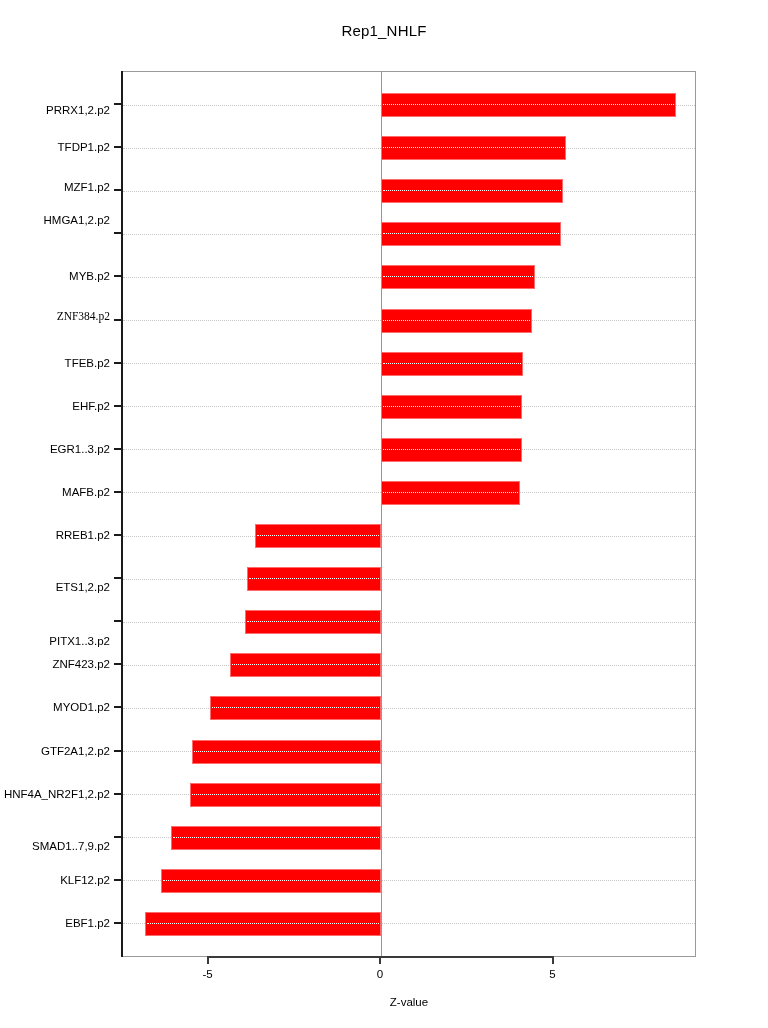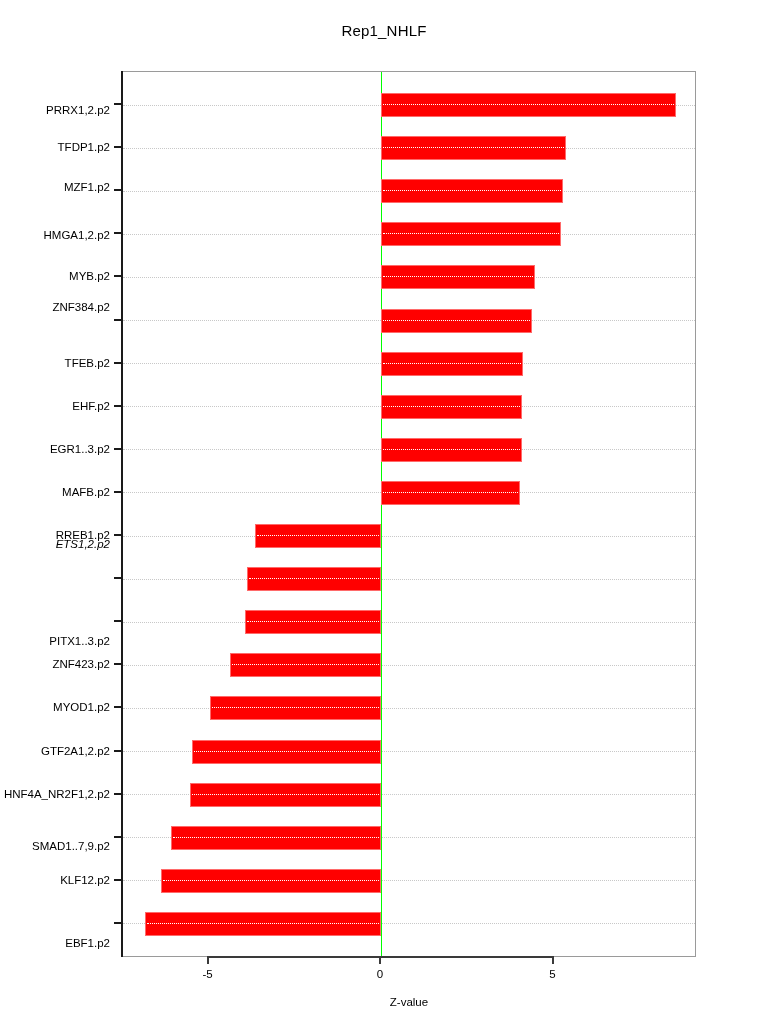--- a/index.html
+++ b/index.html
@@ -241,53 +241,53 @@
 
 <div id="y-axis-line"></div>
 <div id="y-axis-group">
     <div class="y-tick" style="top: 103px;"></div>
     <div class="y-label" style="top: 104px;">PRRX1,2.p2</div>
     <div class="y-tick" style="top: 146.1px;"></div>
     <div class="y-label" style="top: 141.1px;">TFDP1.p2</div>
     <div class="y-tick" style="top: 189.2px;"></div>
     <div class="y-label" style="top: 181px;">MZF1.p2</div>
     <div class="y-tick" style="top: 232.3px;"></div>
-    <div class="y-label" style="top: 229px;">HMGA1,2.p2</div>
+    <div class="y-label" style="top: 214px;">HMGA1,2.p2</div>
     <div class="y-tick" style="top: 275.4px;"></div>
     <div class="y-label" style="top: 270.4px;">MYB.p2</div>
     <div class="y-tick" style="top: 318.5px;"></div>
-    <div class="y-label" style="top: 301px;">ZNF384.p2</div>
+    <div class="y-label" style="top: 310px; font-family: Liberation Serif, serif;">ZNF384.p2</div>
     <div class="y-tick" style="top: 361.6px;"></div>
     <div class="y-label" style="top: 356.6px;">TFEB.p2</div>
     <div class="y-tick" style="top: 404.7px;"></div>
     <div class="y-label" style="top: 399.7px;">EHF.p2</div>
     <div class="y-tick" style="top: 447.8px;"></div>
     <div class="y-label" style="top: 442.8px;">EGR1..3.p2</div>
     <div class="y-tick" style="top: 490.9px;"></div>
     <div class="y-label" style="top: 485.9px;">MAFB.p2</div>
     <div class="y-tick" style="top: 534px;"></div>
     <div class="y-label" style="top: 529px;">RREB1.p2</div>
     <div class="y-tick" style="top: 577.1px;"></div>
-    <div class="y-label" style="top: 538px; font-style: italic;">ETS1,2.p2</div>
+    <div class="y-label" style="top: 581px;">ETS1,2.p2</div>
     <div class="y-tick" style="top: 620.2px;"></div>
     <div class="y-label" style="top: 635px;">PITX1..3.p2</div>
     <div class="y-tick" style="top: 663.3px;"></div>
     <div class="y-label" style="top: 658.3px;">ZNF423.p2</div>
     <div class="y-tick" style="top: 706.4px;"></div>
     <div class="y-label" style="top: 701.4px;">MYOD1.p2</div>
     <div class="y-tick" style="top: 749.5px;"></div>
     <div class="y-label" style="top: 744.5px;">GTF2A1,2.p2</div>
     <div class="y-tick" style="top: 792.6px;"></div>
     <div class="y-label" style="top: 787.6px;">HNF4A_NR2F1,2.p2</div>
     <div class="y-tick" style="top: 835.7px;"></div>
     <div class="y-label" style="top: 840px;">SMAD1..7,9.p2</div>
     <div class="y-tick" style="top: 878.8px;"></div>
     <div class="y-label" style="top: 873.8px;">KLF12.p2</div>
     <div class="y-tick" style="top: 921.9px;"></div>
-    <div class="y-label" style="top: 916.9px; margin-top: 20px;">EBF1.p2</div>
+    <div class="y-label" style="top: 916.9px;">EBF1.p2</div>
   </div>
 
 <div id="x-axis-line"></div>
 <div id="x-axis-group">
     <div class="x-tick" style="left: 206.5px;"></div>
     <div class="x-label" style="left: 187.5px;">-5</div>
     <div class="x-tick" style="left: 379px;"></div>
     <div class="x-label" style="left: 360px;">0</div>
     <div class="x-tick" style="left: 551.5px;"></div>
     <div class="x-label" style="left: 532.5px;">5</div>

